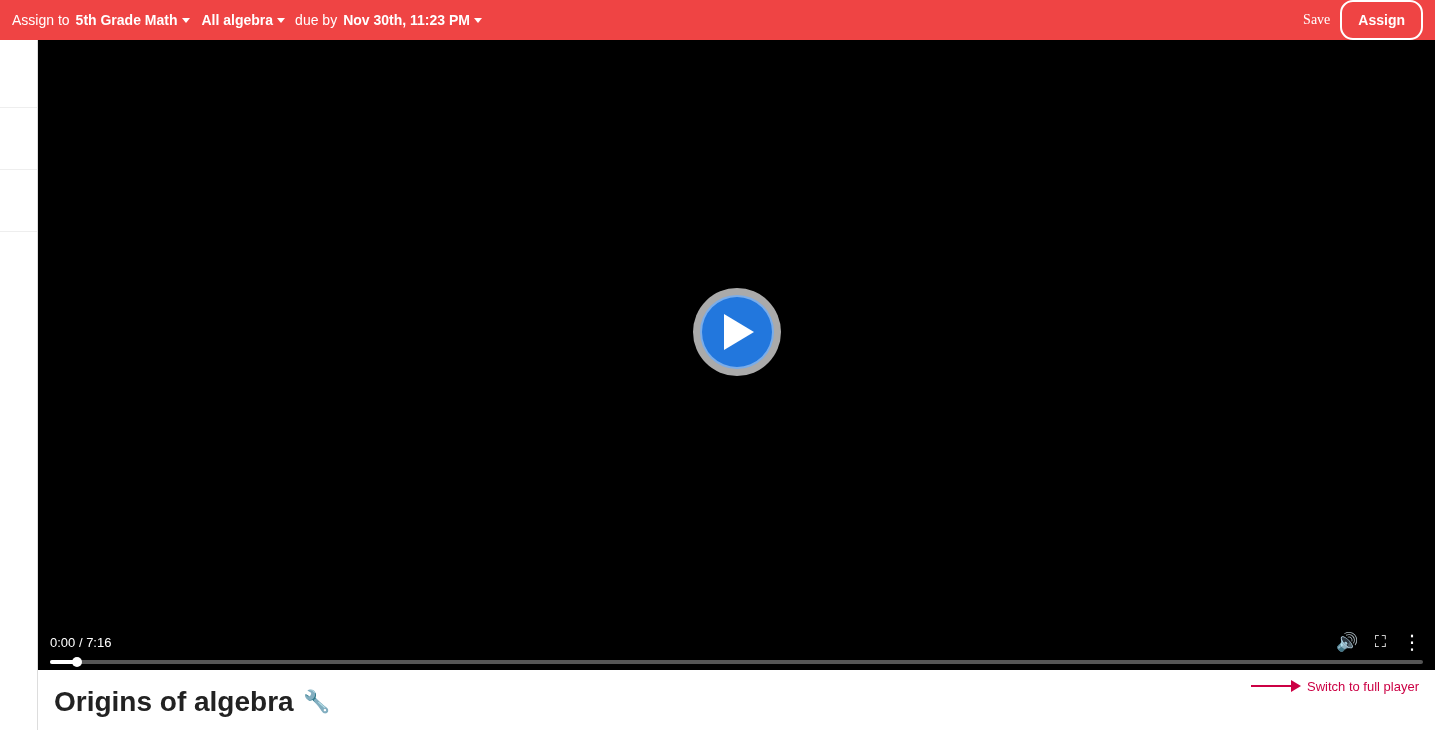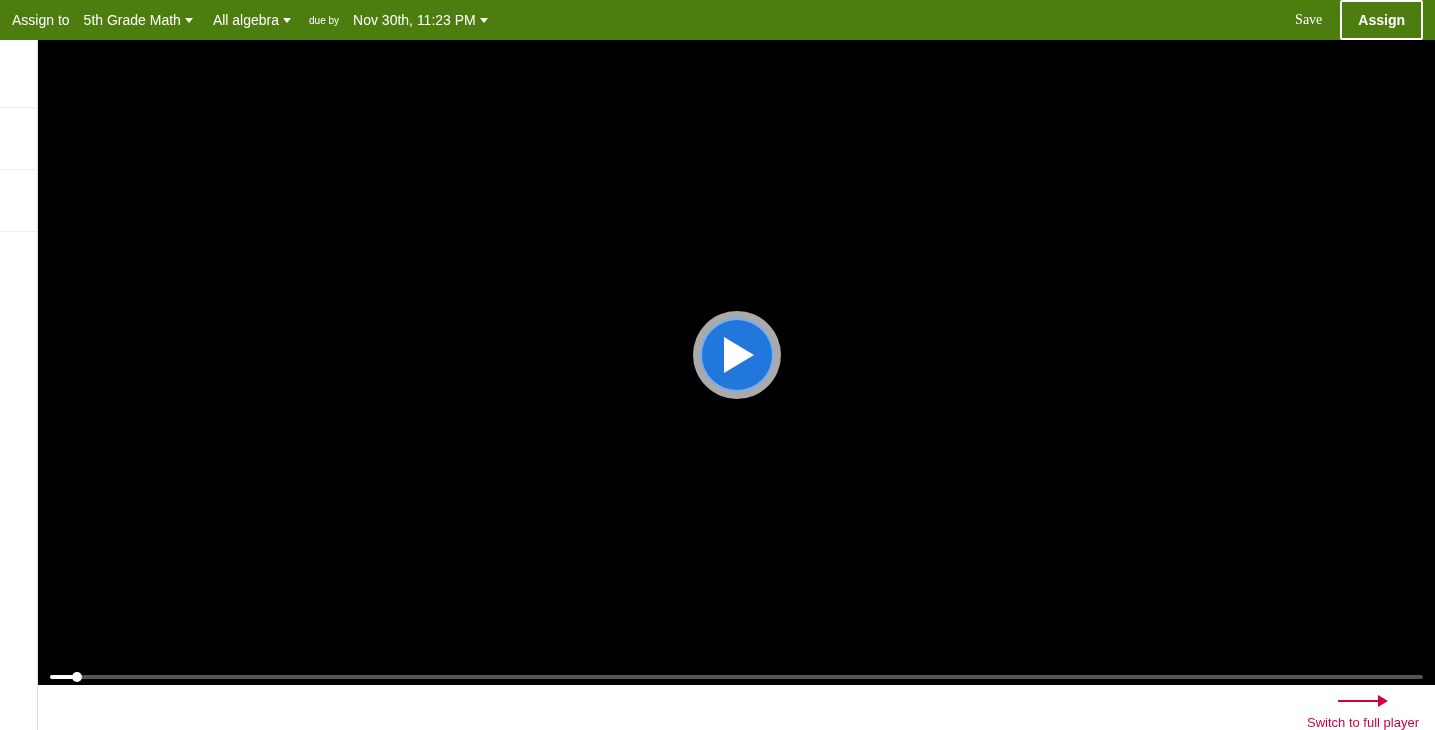--- a/index.html
+++ b/index.html
@@ -2,75 +2,75 @@
 <html><head>
   <meta charset="utf-8">
   <style>
     * { margin: 0; padding: 0; box-sizing: border-box; }
     body { font-family: Arial, sans-serif; background: #f0f0f0; width: 1435px; height: 730px; overflow: hidden; }
 
     
     #top-bar {
       display: flex;
       align-items: center;
-      background: #4d7c0f;
+      background: #ef4444;
       height: 40px;
       padding: 0 12px;
-      gap: 8px;
+      gap: 0;
     }
     .assign-to-label {
       color: #fff;
       font-size: 14px;
       font-weight: 500;
       white-space: nowrap;
     }
     .dropdown-btn {
       display: flex;
       align-items: center;
       gap: 4px;
       background: transparent;
       border: none;
       color: #fff;
       font-size: 14px;
-      font-weight: 400;
+      font-weight: 700;
       cursor: pointer;
       padding: 4px 6px;
       border-radius: 3px;
     }
     .dropdown-arrow {
       width: 0; height: 0;
       border-left: 4px solid transparent;
       border-right: 4px solid transparent;
       border-top: 5px solid #fff;
       display: inline-block;
     }
     .due-by-label {
       color: #fff;
-      font-size: 10px;
+      font-size: 14px;
       margin-left: 4px;
     }
     .spacer { flex: 1; }
     .save-btn {
       background: transparent;
       border: none;
       color: #fff;
       font-size: 14px;
       cursor: pointer;
       padding: 4px 10px;
       font-family: Liberation Serif, serif;
     }
     .assign-btn {
       background: transparent;
       border: 2px solid #fff;
       color: #fff;
       font-size: 14px;
       font-weight: 700;
       cursor: pointer;
       padding: 10px 16px;
-      border-radius: 2px;
+      border-radius: 13px;
     }
 
     
     #main {
       display: flex;
       height: calc(730px - 40px);
     }
 
     
     #sidebar {
@@ -205,21 +205,20 @@
       position: absolute;
       right: 16px;
       top: 8px;
       display: flex;
       align-items: center;
       gap: 6px;
       color: #cc0044;
       font-size: 13px;
       cursor: pointer;
       text-decoration: none;
-      flex-direction: column;
     }
     .arrow-right-red {
       display: inline-block;
       width: 50px;
       height: 16px;
       position: relative;
     }
     .arrow-right-red::before {
       content: '';
       position: absolute;
@@ -297,28 +296,40 @@
 
       <div id="video-screen">
         <div class="play-button-outer">
           <div class="play-button-inner">
             <div class="play-triangle"></div>
           </div>
         </div>
       </div>
 
       <div id="video-controls">
+        <div class="controls-row">
+          <span class="time-display">0:00 / 7:16</span>
+          <div class="controls-right">
+            <span class="ctrl-icon">🔊</span>
+            <span class="ctrl-icon" style="font-size:16px;">⛶</span>
+            <span class="ctrl-icon" style="font-size:20px; letter-spacing:1px;">⋮</span>
+          </div>
+        </div>
         <div class="progress-bar-container">
           <div class="progress-bar-fill">
             <div class="progress-thumb"></div>
           </div>
         </div>
       </div>
     </div>
 
     <div id="below-video">
       <a class="switch-to-full">
         <span class="arrow-right-red"></span>
         <span>Switch to full player</span>
       </a>
+      <div class="page-title">
+        <span>Origins of algebra</span>
+        <span class="wrench-icon">🔧</span>
+      </div>
     </div>
   </div>
 </div>
 
 </body></html>

